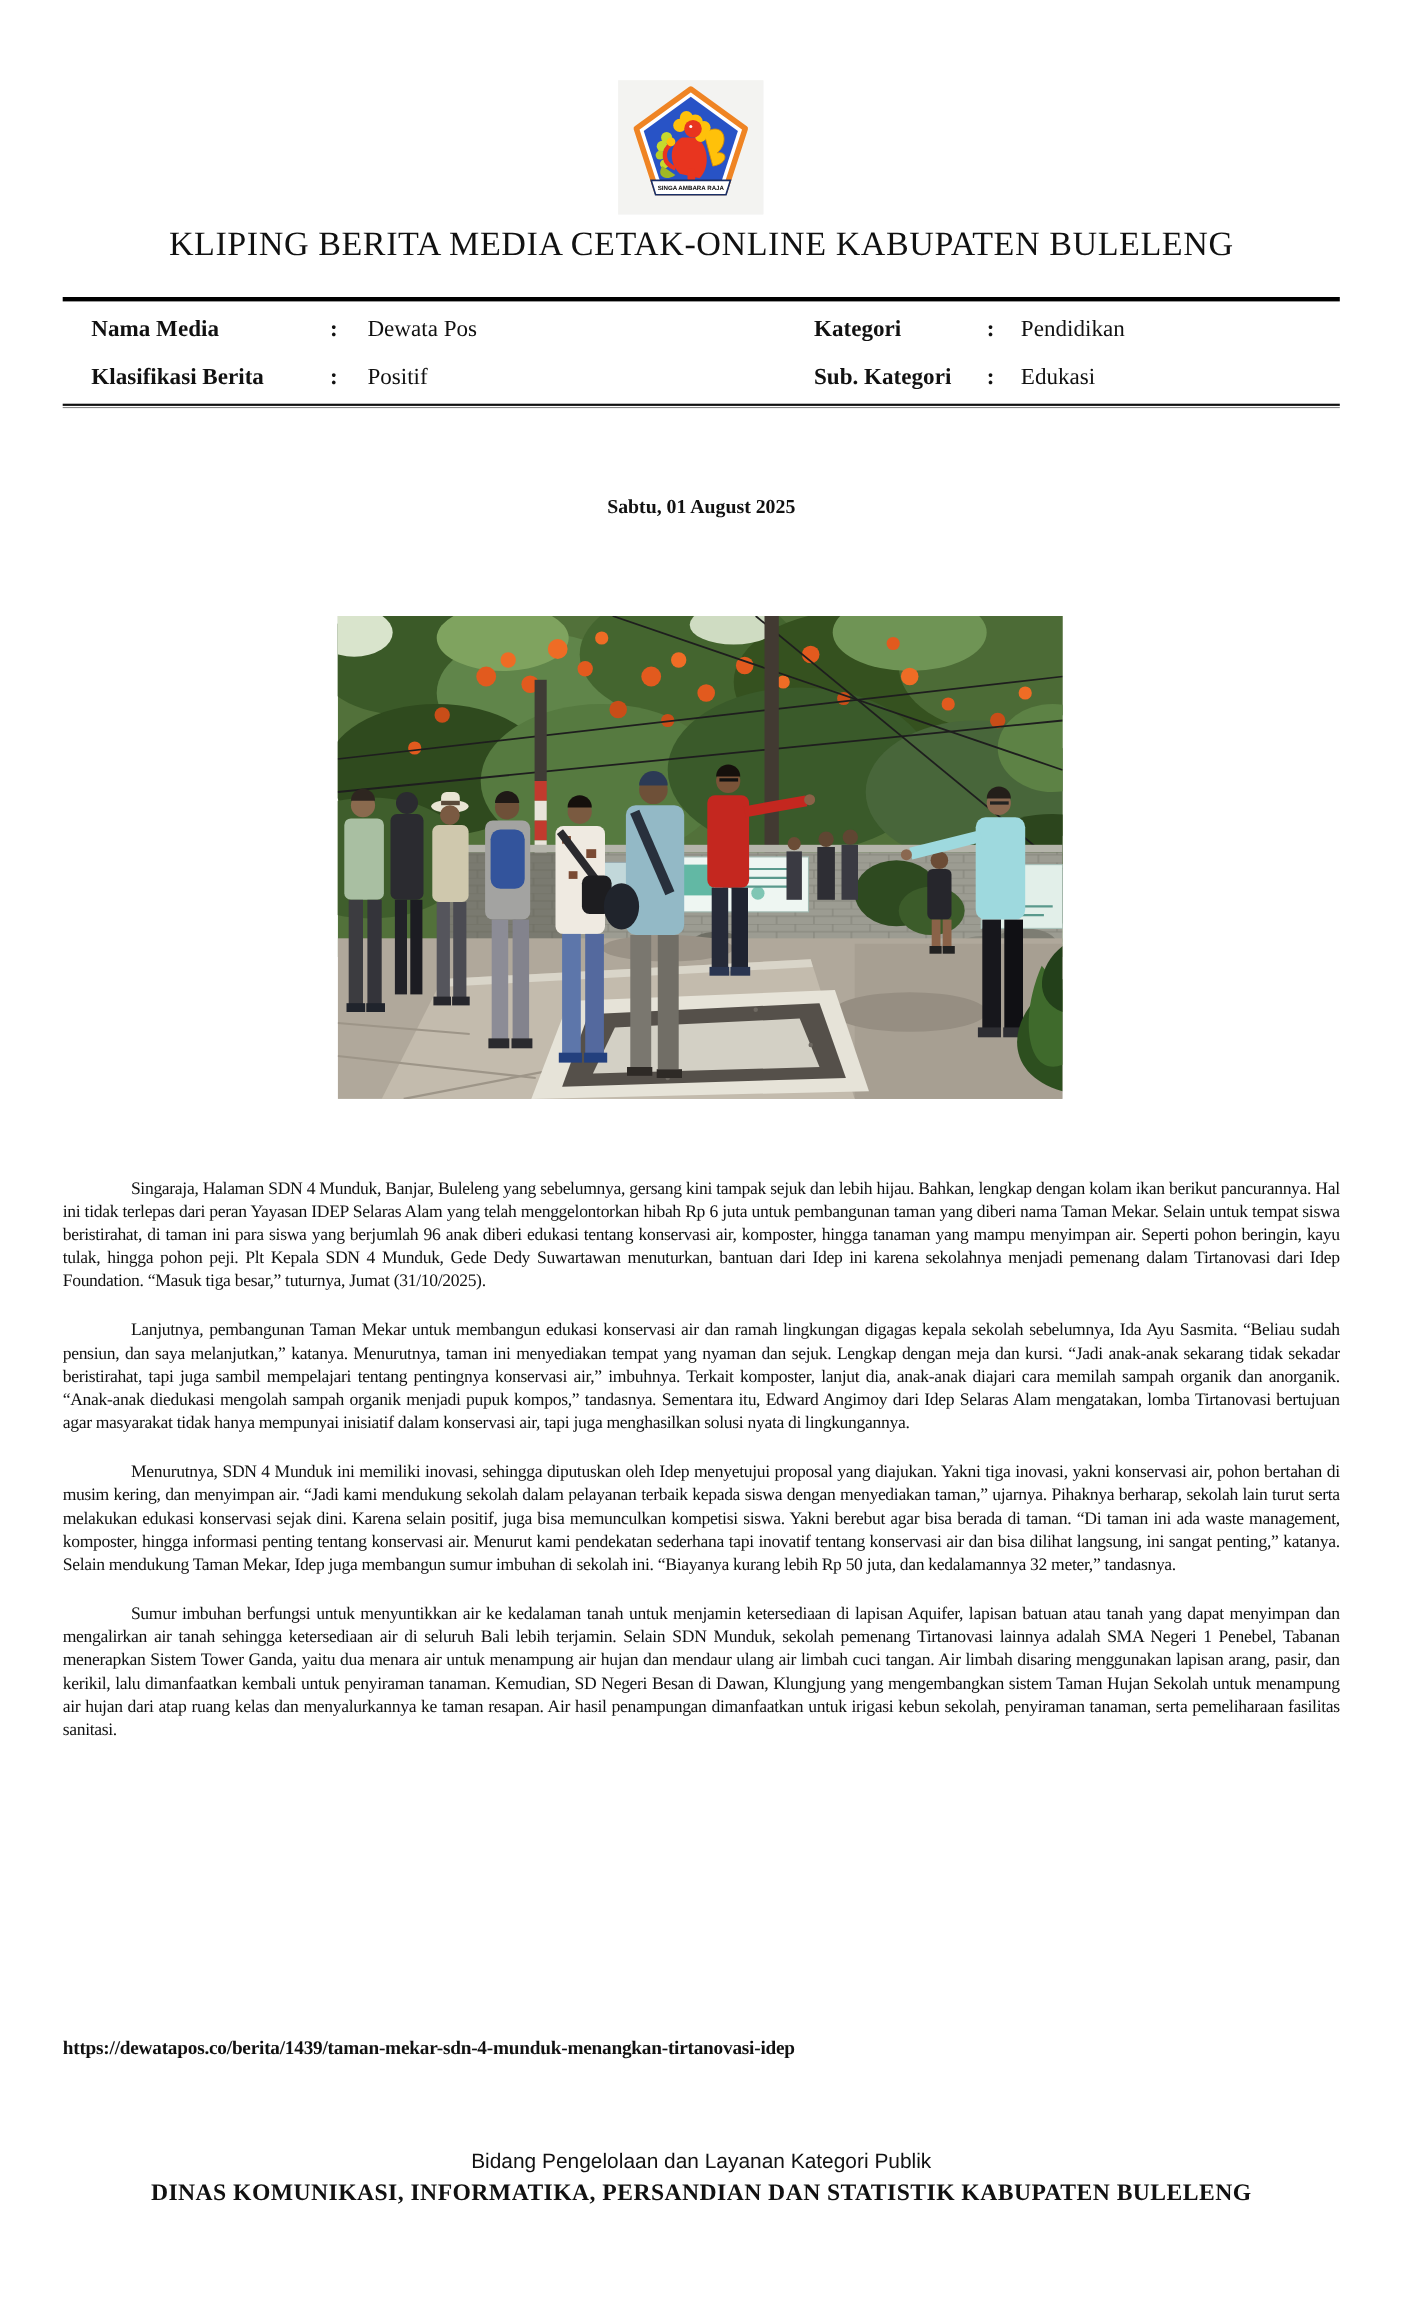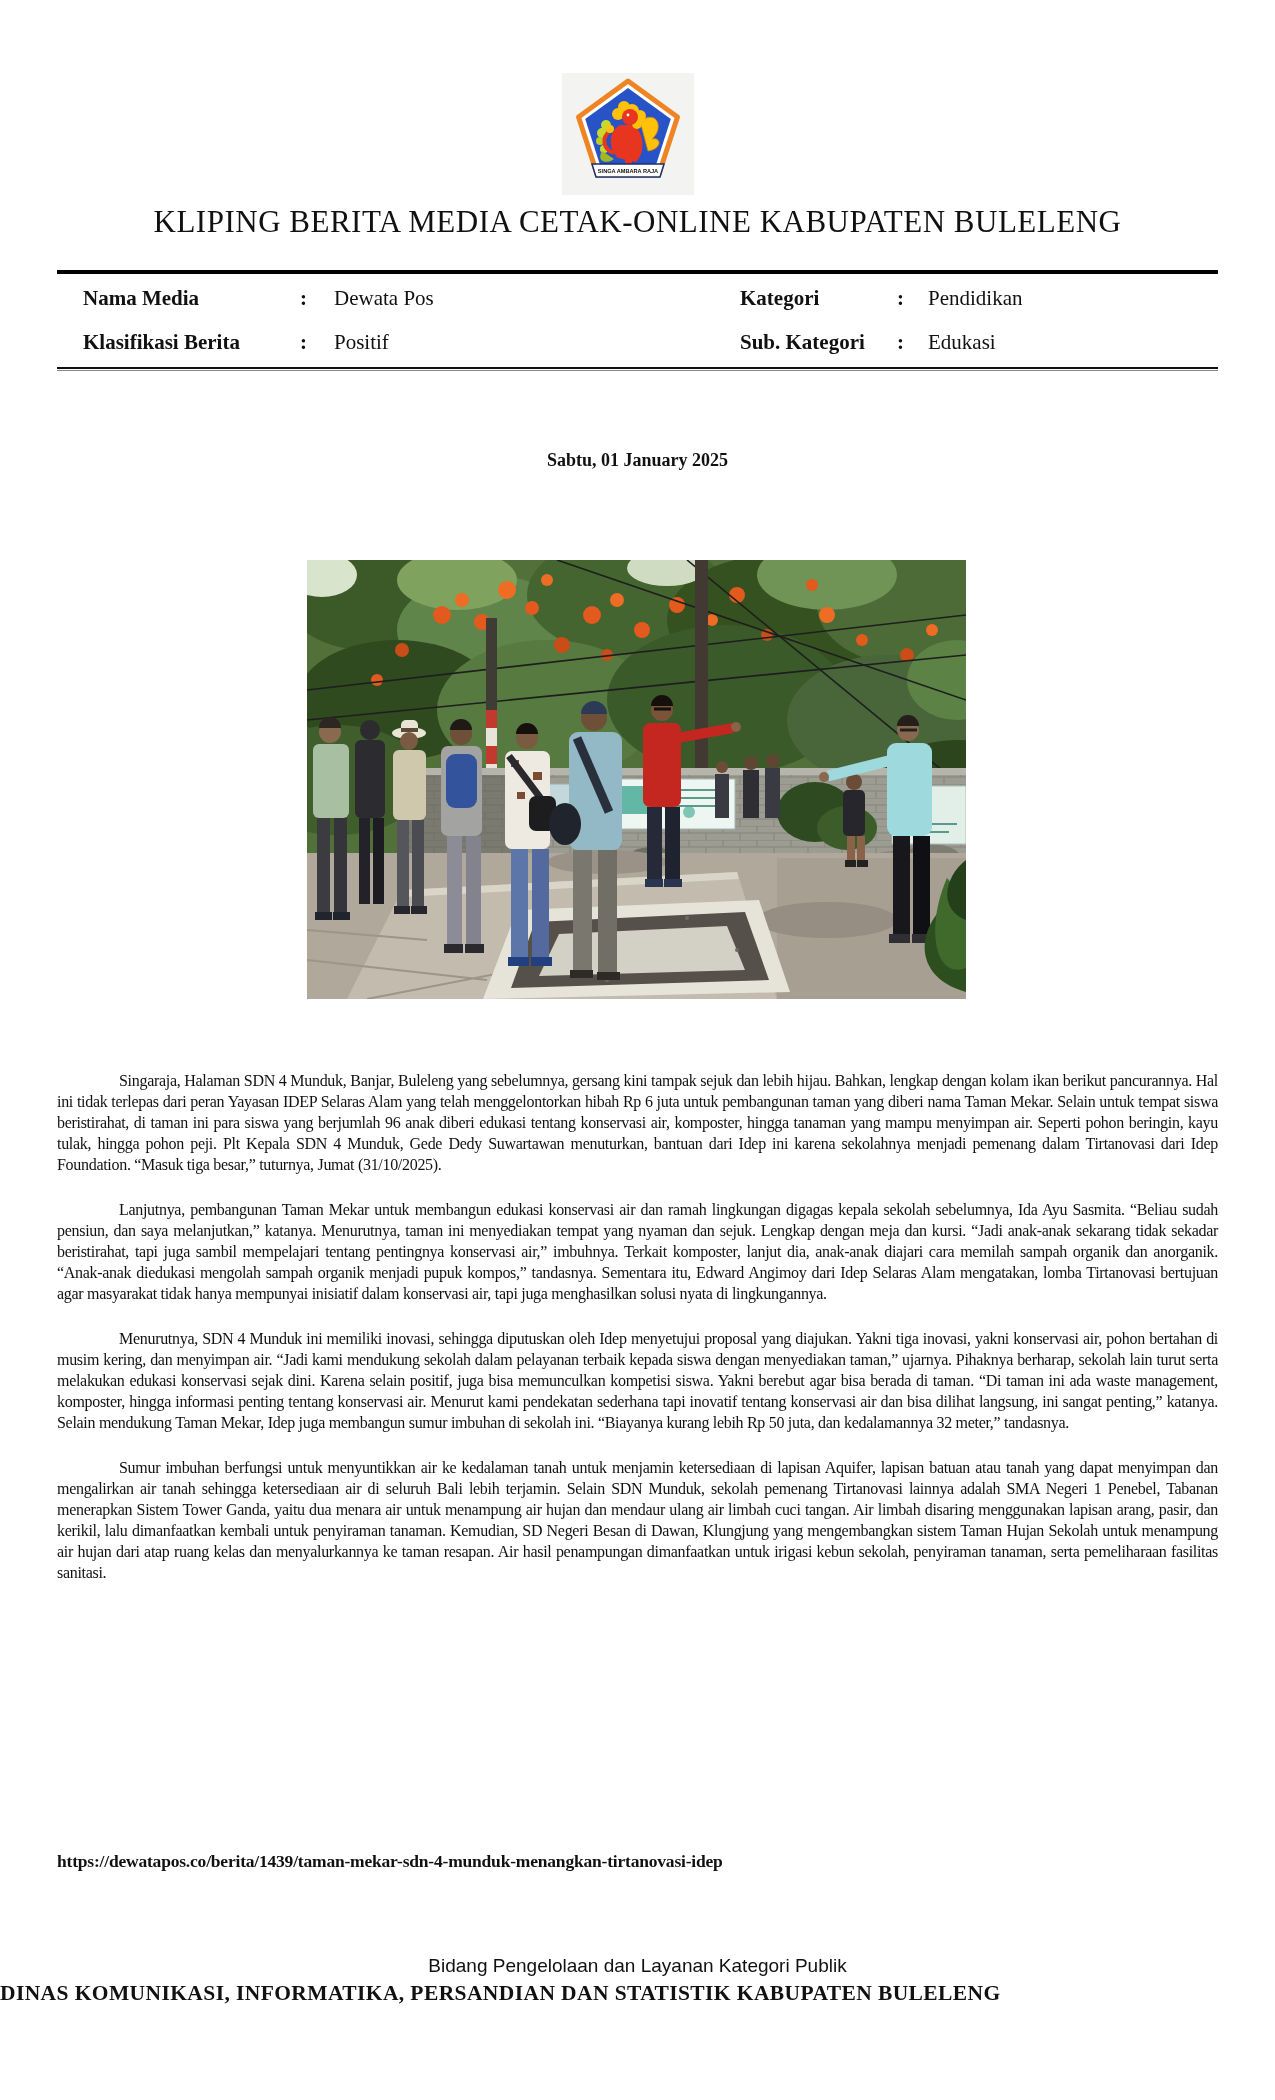--- a/index.html
+++ b/index.html
@@ -37,21 +37,21 @@
   .body-text p{margin:0 0 24px 0;text-indent:62px;}
   .src-url{
     position:absolute;top:1851px;left:57px;font-size:17.5px;font-weight:bold;
     color:#111;text-decoration:none;letter-spacing:-.2px;
   }
   .footer-1{
     position:absolute;top:1955px;left:0;width:1275px;text-align:center;
     font-family:"Liberation Sans", sans-serif;font-size:19px;color:#111;
   }
   .footer-2{
-    position:absolute;top:1981px;left:0;width:1275px;
+    position:absolute;top:1981px;left:0;width:1275px;text-align:center;
     font-size:21.5px;font-weight:bold;letter-spacing:.4px;white-space:nowrap;
   }
 </style>
 </head>
 <body>
 
 <div class="page">
 
   <div class="logo-wrap">
     <svg viewBox="0 0 132 122">
@@ -101,21 +101,21 @@
 
   <span class="meta-label r2 c1l">Klasifikasi Berita</span>
   <span class="meta-colon r2 c1c">:</span>
   <span class="meta-value r2 c1v">Positif</span>
   <span class="meta-label r2 c2l">Sub. Kategori</span>
   <span class="meta-colon r2 c2c">:</span>
   <span class="meta-value r2 c2v">Edukasi</span>
 
   <div class="rule-bottom"></div>
 
-  <div class="art-date">Sabtu, 01 January 2025</div>
+  <div class="art-date">Sabtu, 01 August 2025</div>
 
   <div class="photo">
     <svg viewBox="0 0 659 439" preserveAspectRatio="none">
 
       <g>
         <rect width="659" height="310" fill="#52713a"></rect>
         <ellipse cx="60" cy="40" rx="80" ry="50" fill="#3b5a28"></ellipse>
         <ellipse cx="180" cy="70" rx="90" ry="55" fill="#60854a"></ellipse>
         <ellipse cx="320" cy="35" rx="100" ry="60" fill="#44652f"></ellipse>
         <ellipse cx="470" cy="60" rx="110" ry="65" fill="#35511f"></ellipse>

